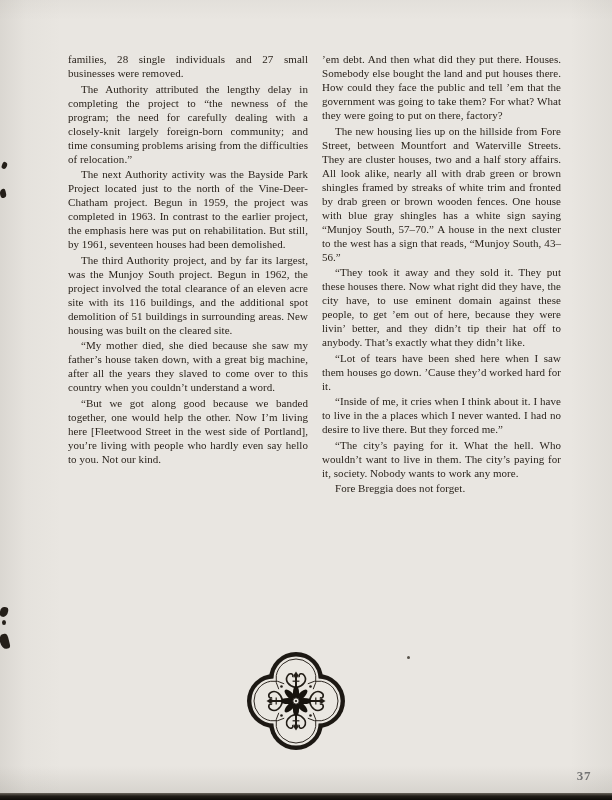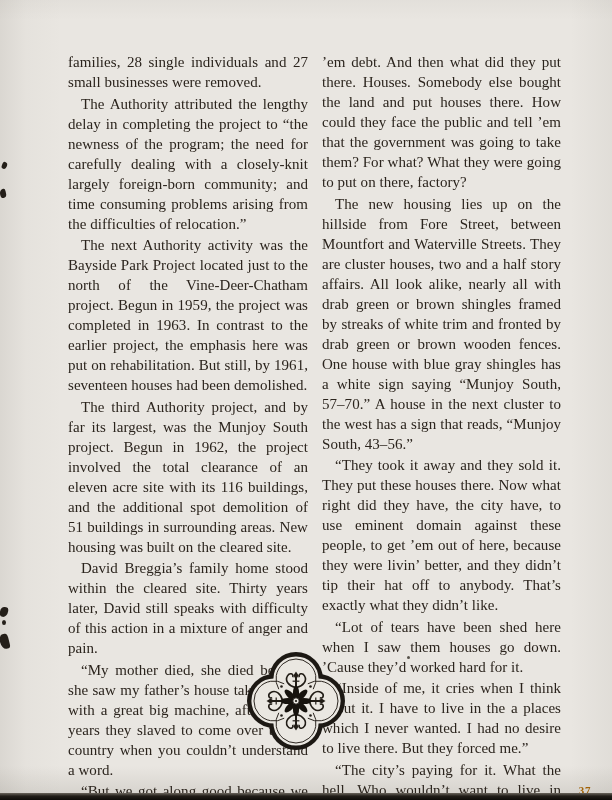--- a/index.html
+++ b/index.html
@@ -19,31 +19,31 @@
       linear-gradient(270deg, rgba(110,105,95,0.07), rgba(0,0,0,0) 42px),
       linear-gradient(0deg, rgba(90,85,75,0.16), rgba(0,0,0,0) 34px),
       linear-gradient(180deg, rgba(110,105,95,0.05), rgba(0,0,0,0) 20px);
   }
   .columns {
     position:absolute; left:68px; top:52px; width:493px;
     display:grid; grid-template-columns:240px 239px; column-gap:14px;
   }
   .para {
     margin:0 0 1.5px 0;
-    font-size:15px; line-height:20px;
+    font-size:11px; line-height:14px;
     text-align:justify;
     letter-spacing:0.04px;
   }
   .para.indent { text-indent:13px; }
   .ornament {
     position:absolute; left:246px; top:651px; width:100px; height:100px;
   }
   .page-number {
-    position:absolute; right:21px; bottom:4px;
-    font-size:11px; font-weight:bold; letter-spacing:0.6px; color:#a16207;
+    position:absolute; right:21px; bottom:16px;
+    font-size:13px; font-weight:bold; letter-spacing:0.6px; color:#737373;
   }
   .bottom-edge {
     position:absolute; left:0; bottom:0; width:612px; height:7px;
     background:linear-gradient(180deg,#6a645c 0%, #211d18 45%, #0e0c09 100%);
   }
   .speck { position:absolute; background:#241f19; }
   .sp1 { left:2px;  top:162px; width:5px;  height:7px;  border-radius:40% 60% 55% 45%; transform:rotate(22deg); }
   .sp2 { left:0;    top:189px; width:6px;  height:9px;  border-radius:65% 35% 50% 50%; transform:rotate(-12deg); }
   .sp3 { left:0;    top:607px; width:8px;  height:10px; border-radius:50% 30% 60% 40%; transform:rotate(8deg); }
   .sp4 { left:2px;  top:620px; width:4px;  height:5px;  border-radius:50%; }
@@ -60,21 +60,20 @@
     <div class="column">
 
         <p class="para">families, 28 single individuals and 27 small businesses were removed.</p>
 
         <p class="para indent">The Authority attributed the lengthy delay in completing the project to “the newness of the program; the need for carefully dealing with a closely-knit largely foreign-born community; and time consuming problems arising from the difficulties of relocation.”</p>
 
         <p class="para indent">The next Authority activity was the Bayside Park Project located just to the north of the Vine-Deer-Chatham project. Begun in 1959, the project was completed in 1963. In contrast to the earlier project, the emphasis here was put on rehabilitation. But still, by 1961, seventeen houses had been demolished.</p>
 
         <p class="para indent">The third Authority project, and by far its largest, was the Munjoy South project. Begun in 1962, the project involved the total clearance of an eleven acre site with its 116 buildings, and the additional spot demolition of 51 buildings in surrounding areas. New housing was built on the cleared site.</p>
 
-        <p class="para indent">David Breggia’s family home stood within the cleared site. Thirty years later, David still speaks with difficulty of this action in a mixture of anger and pain.</p>
 
         <p class="para indent">“My mother died, she died because she saw my father’s house taken down, with a great big machine, after all the years they slaved to come over to this country when you couldn’t understand a word.</p>
 
         <p class="para indent">“But we got along good because we banded together, one would help the other. Now I’m living here [Fleetwood Street in the west side of Portland], you’re living with people who hardly even say hello to you. Not our kind.</p>
 
       </div>
     <div class="column">
 
         <p class="para">’em debt. And then what did they put there. Houses. Somebody else bought the land and put houses there. How could they face the public and tell ’em that the government was going to take them? For what? What they were going to put on there, factory?</p>
 

